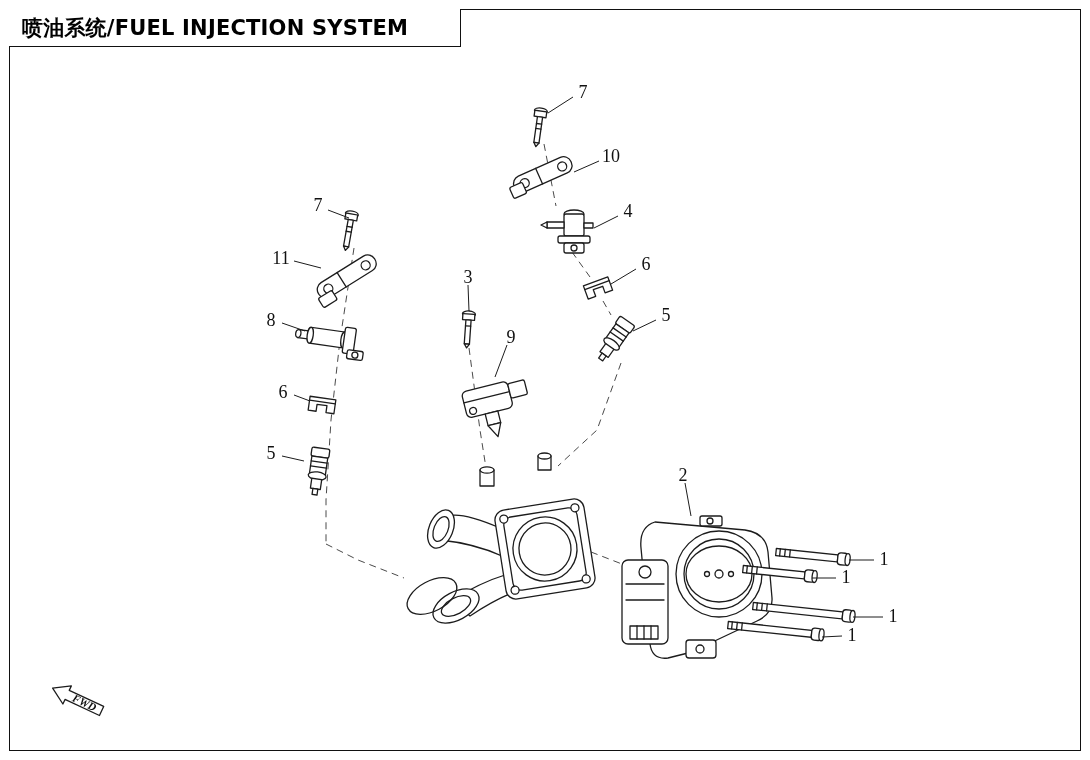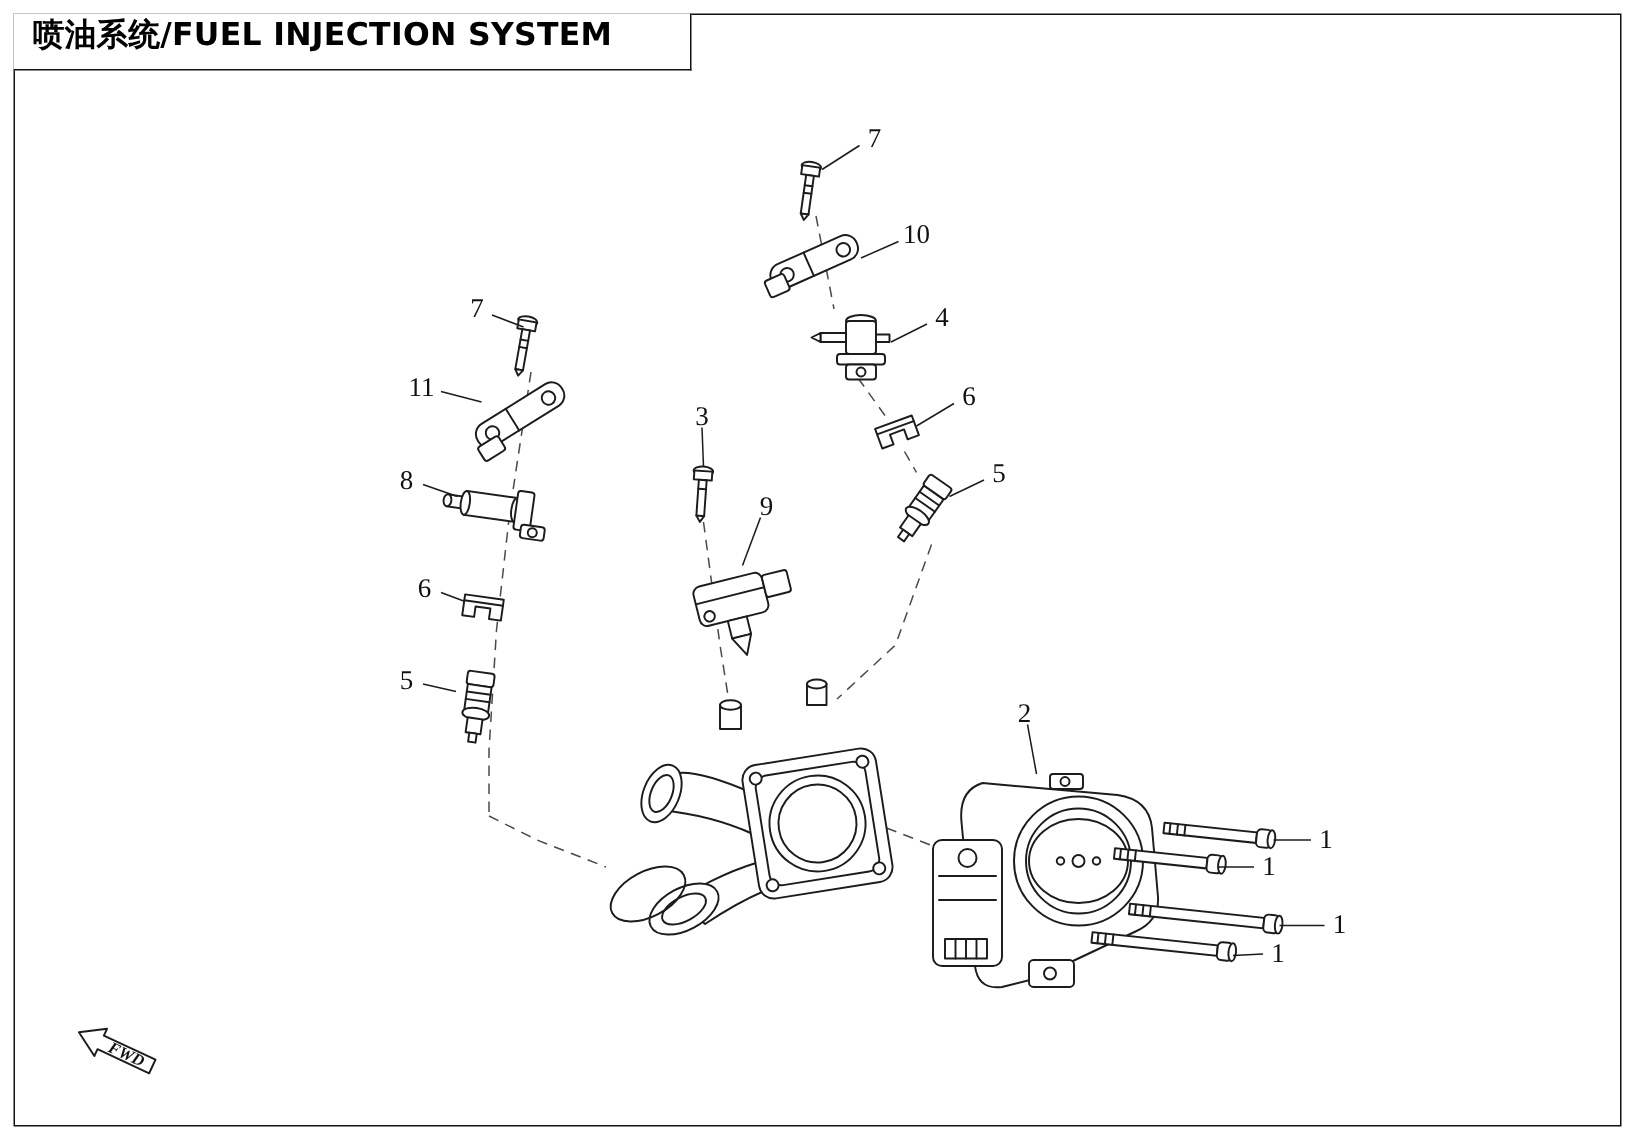--- a/index.html
+++ b/index.html
@@ -3,21 +3,21 @@
 <meta charset="utf-8">
 <style>
   * { margin:0; padding:0; box-sizing:border-box; }
   html,body { width:1090px; height:760px; background:#ffffff; }
   #page { position:relative; width:1090px; height:760px; background:#fff;
           font-family:"Liberation Sans", sans-serif; overflow:hidden; }
   #frame { position:absolute; left:9px; top:9px; right:9px; bottom:9px;
            border:1.6px solid #111; }
   #title-box { position:absolute; left:9px; top:9px; width:452px; height:38px;
                border-right:1.6px solid #111; border-bottom:1.6px solid #111;
-               display:flex; align-items:flex-start; padding:0 13px; background:#fff; }
+               display:flex; align-items:center; padding:0 13px; background:#fff; }
   #title-box h1 { font-size:21px; font-weight:bold; color:#000;
                   font-family:"DejaVu Sans","Liberation Sans",sans-serif;
                   letter-spacing:0.2px; white-space:nowrap; }
   #diagram { position:absolute; left:0; top:0; }
 
   .ln    { stroke:#1c1c1c; fill:none; stroke-width:1.3; stroke-linejoin:round; stroke-linecap:round; }
   .solid { stroke:#1c1c1c; fill:#ffffff; stroke-width:1.3; stroke-linejoin:round; }
   .dash  { stroke:#4a4a4a; fill:none; stroke-width:1; stroke-dasharray:7 5; }
   .leader{ stroke:#1c1c1c; stroke-width:1; }
   text.callout { font:18px "Liberation Serif","DejaVu Serif",serif; fill:#111; }

